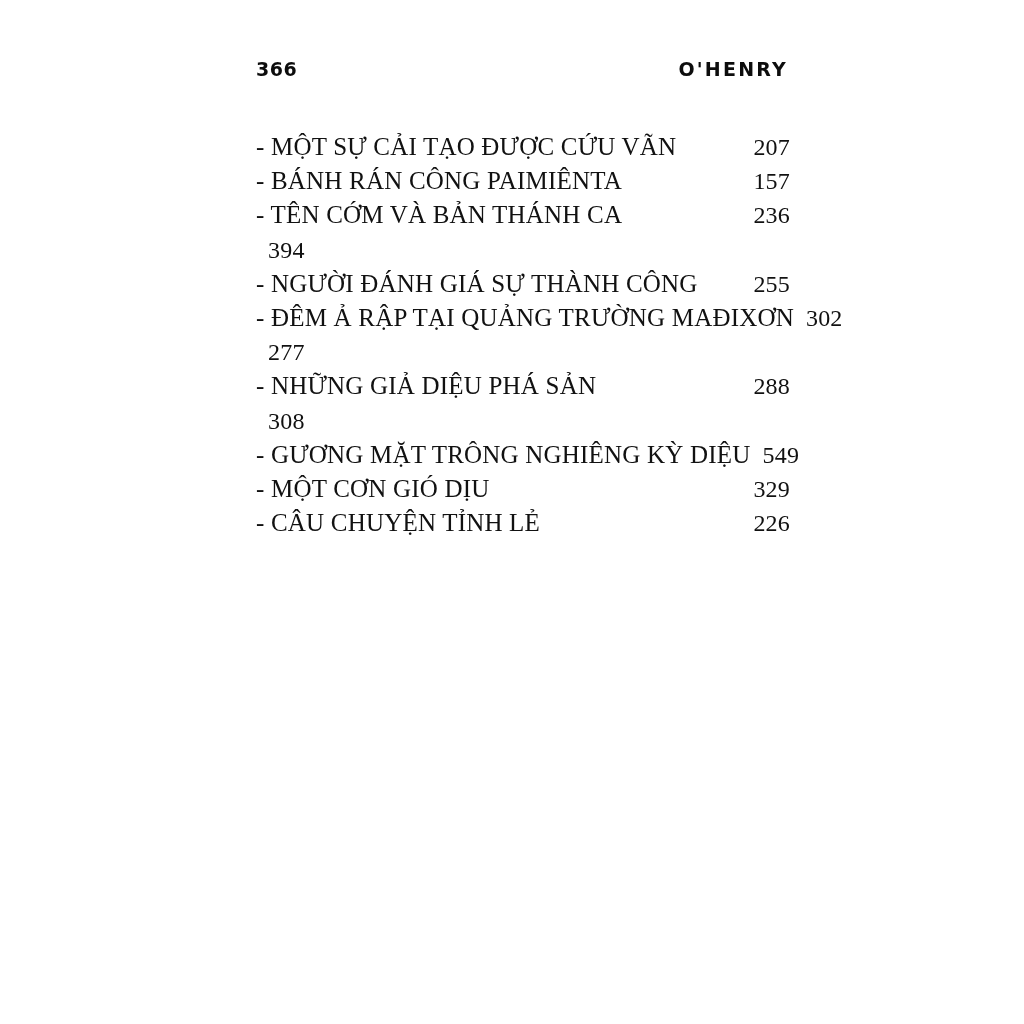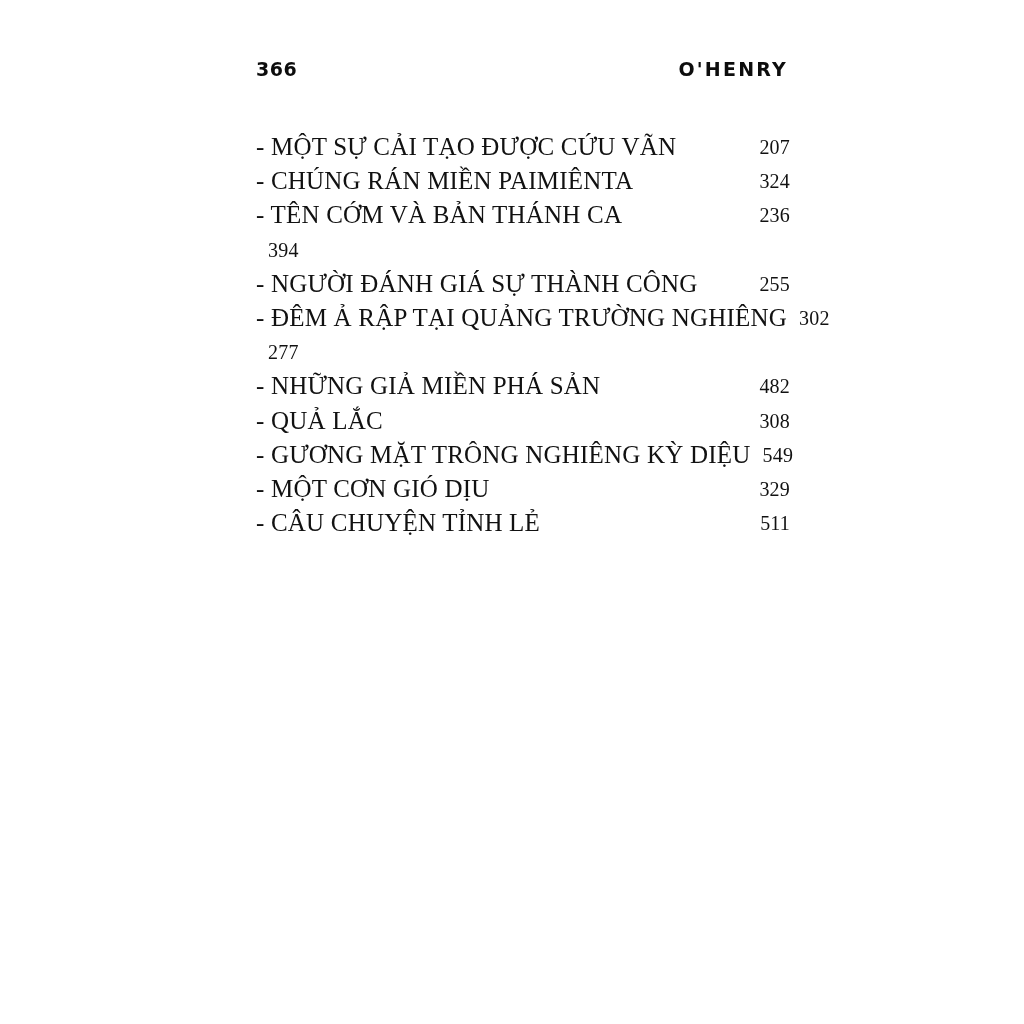--- a/index.html
+++ b/index.html
@@ -57,21 +57,21 @@
     font-size: 25px;
     line-height: 34.2px;
     font-family: "Liberation Serif", serif;
     color: #111111;
     white-space: nowrap;
   }
   .toc-title {
     letter-spacing: 0.2px;
   }
   .toc-page {
-    font-size: 20px;
+    font-size: 24px;
     letter-spacing: 0.2px;
     padding-left: 12px;
   }
 </style>
 </head>
 <body>
 
 <div class="page">
 
   <div class="running-head">
@@ -80,66 +80,65 @@
   </div>
 
   <div class="toc">
 
     <div class="toc-row">
       <span class="toc-title">- MỘT SỰ CẢI TẠO ĐƯỢC CỨU VÃN</span>
       <span class="toc-page">207</span>
     </div>
 
     <div class="toc-row">
-      <span class="toc-title">- CHÚNG RÁN MIỀN PAIMIÊNTA</span>
-      <span class="toc-page">324</span>
+      <span class="toc-title">- BÁNH RÁN CÔNG PAIMIÊNTA</span>
+      <span class="toc-page">157</span>
     </div>
 
     <div class="toc-row">
       <span class="toc-title">- TÊN CỚM VÀ BẢN THÁNH CA</span>
       <span class="toc-page">236</span>
     </div>
 
     <div class="toc-row">
       <span class="toc-page">394</span>
     </div>
 
     <div class="toc-row">
       <span class="toc-title">- NGƯỜI ĐÁNH GIÁ SỰ THÀNH CÔNG</span>
       <span class="toc-page">255</span>
     </div>
 
     <div class="toc-row">
-      <span class="toc-title">- ĐÊM Ả RẬP TẠI QUẢNG TRƯỜNG NGHIÊNG</span>
+      <span class="toc-title">- ĐÊM Ả RẬP TẠI QUẢNG TRƯỜNG MAĐIXƠN</span>
       <span class="toc-page">302</span>
     </div>
 
     <div class="toc-row">
       <span class="toc-page">277</span>
     </div>
 
     <div class="toc-row">
-      <span class="toc-title">- NHỮNG GIẢ MIỀN PHÁ SẢN</span>
-      <span class="toc-page">482</span>
+      <span class="toc-title">- NHỮNG GIẢ DIỆU PHÁ SẢN</span>
+      <span class="toc-page">288</span>
     </div>
 
     <div class="toc-row">
-      <span class="toc-title">- QUẢ LẮC</span>
       <span class="toc-page">308</span>
     </div>
 
     <div class="toc-row">
       <span class="toc-title">- GƯƠNG MẶT TRÔNG NGHIÊNG KỲ DIỆU</span>
       <span class="toc-page">549</span>
     </div>
 
     <div class="toc-row">
       <span class="toc-title">- MỘT CƠN GIÓ DỊU</span>
       <span class="toc-page">329</span>
     </div>
 
     <div class="toc-row">
       <span class="toc-title">- CÂU CHUYỆN TỈNH LẺ</span>
-      <span class="toc-page">511</span>
+      <span class="toc-page">226</span>
     </div>
 
   </div>
 </div>
 
 </body></html>

